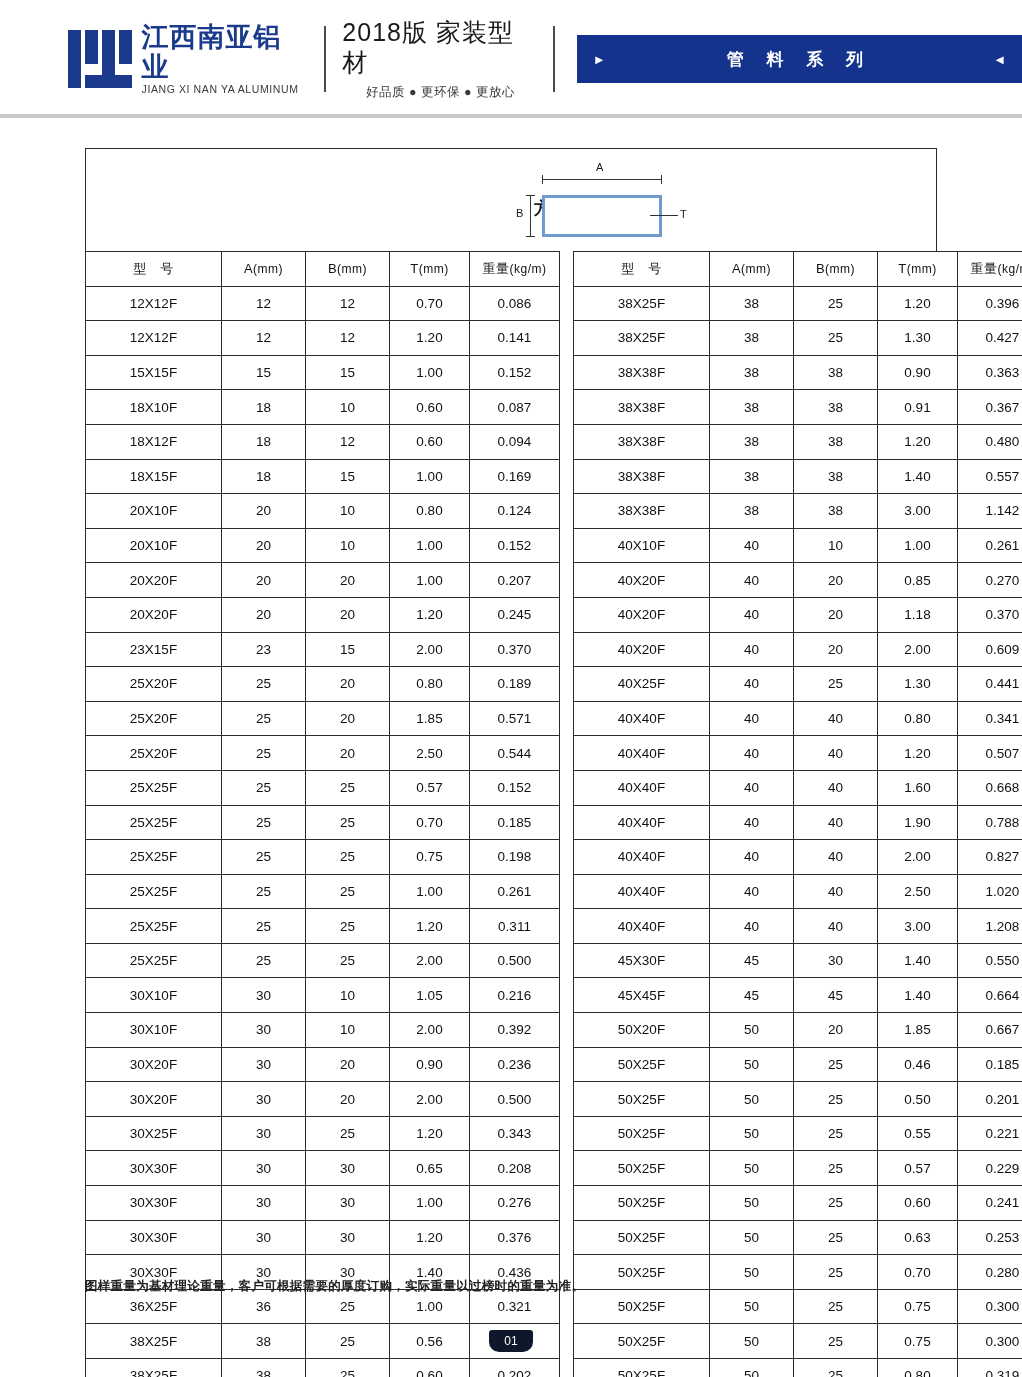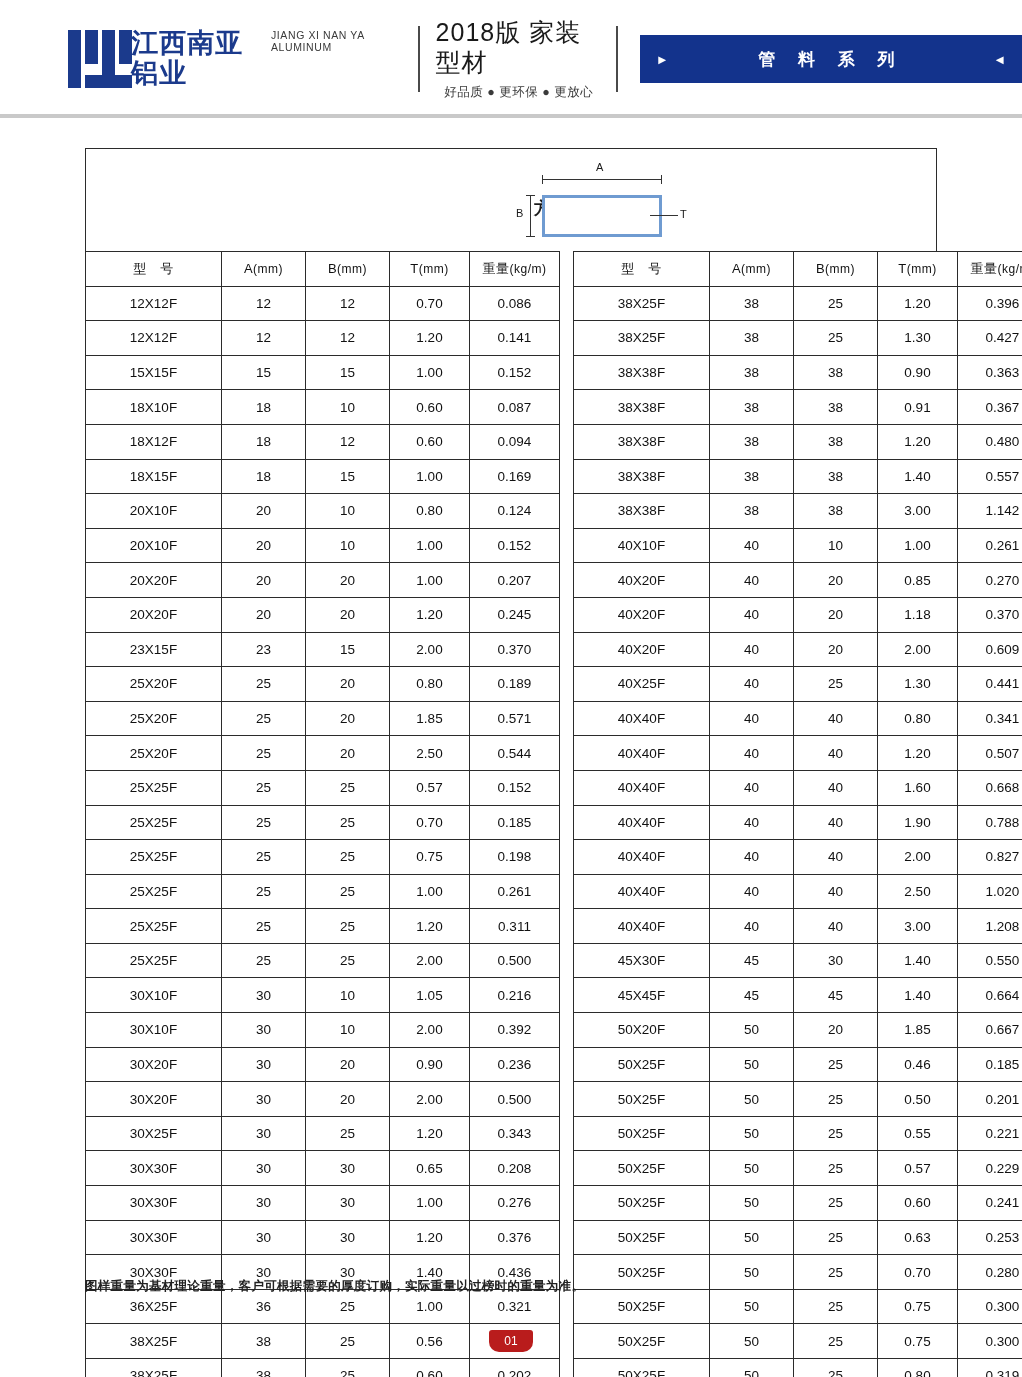--- a/index.html
+++ b/index.html
@@ -46,20 +46,21 @@
     position: absolute;
     background: #1b3a8c;
   }
   .logo-mark .b1 { left: 0;   top: 0;  width: 13px; height: 58px; }
   .logo-mark .b2 { left: 17px;top: 0;  width: 13px; height: 34px; }
   .logo-mark .b3 { left: 34px;top: 0;  width: 13px; height: 58px; }
   .logo-mark .b4 { left: 51px;top: 0;  width: 13px; height: 34px; }
   .logo-mark .b5 { left: 17px;top: 45px; width: 47px; height: 13px; }
   .logo-text {
     display: flex;
+    flex-direction: column;
     justify-content: flex-start;
     padding-right: 14px;
   }
   .logo-cn {
     font-size: 27px;
     font-weight: bold;
     letter-spacing: 1px;
     color: #1b3a8c;
     line-height: 1.1;
   }
@@ -256,21 +257,21 @@
     letter-spacing: 0.3px;
     font-weight: bold;
   }
 
   .page-badge {
     position: absolute;
     left: 489px;
     top: 1330px;
     width: 44px;
     height: 22px;
-    background: #b91c1c;
+    background: #0f172a;
     border-radius: 3px 3px 10px 10px;
     color: #ffffff;
     font-size: 12px;
     display: flex;
     align-items: center;
     justify-content: center;
   }
 </style>
 </head>
 <body>

